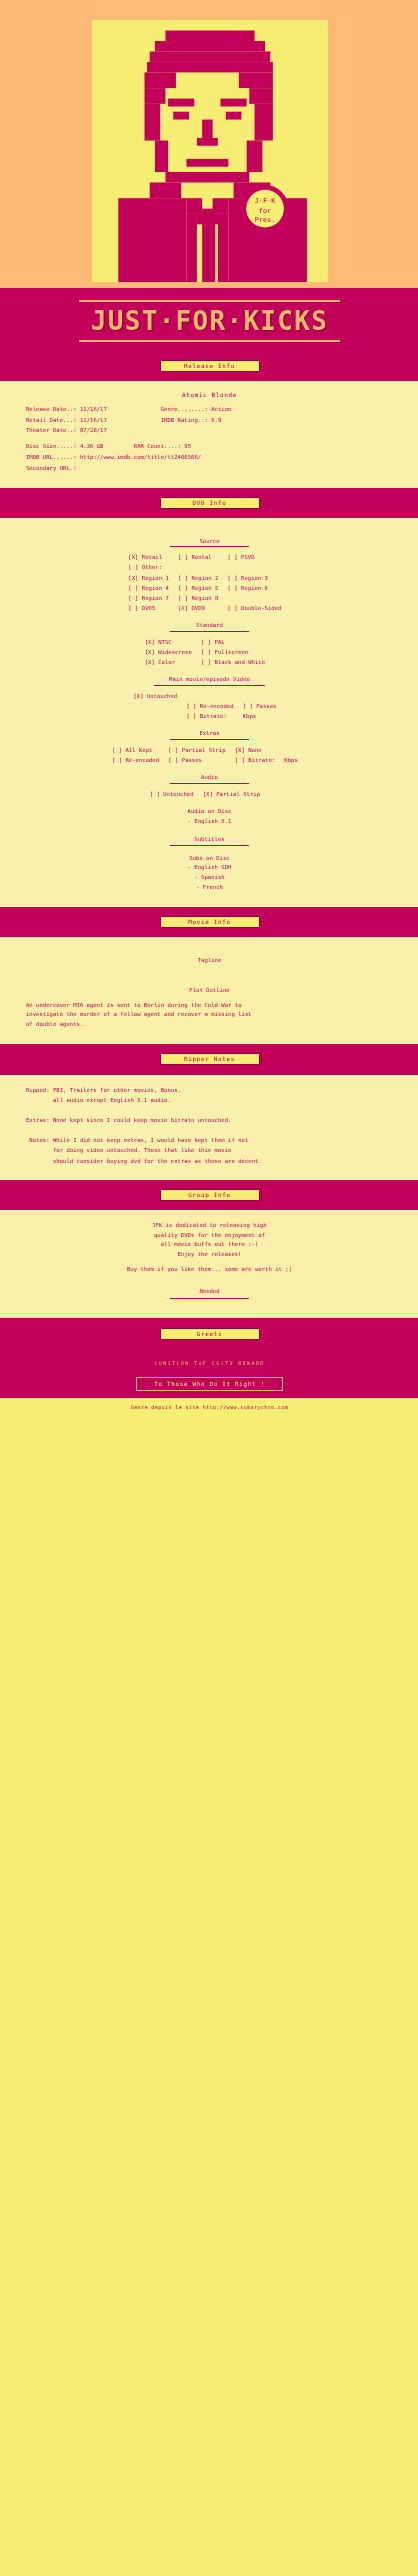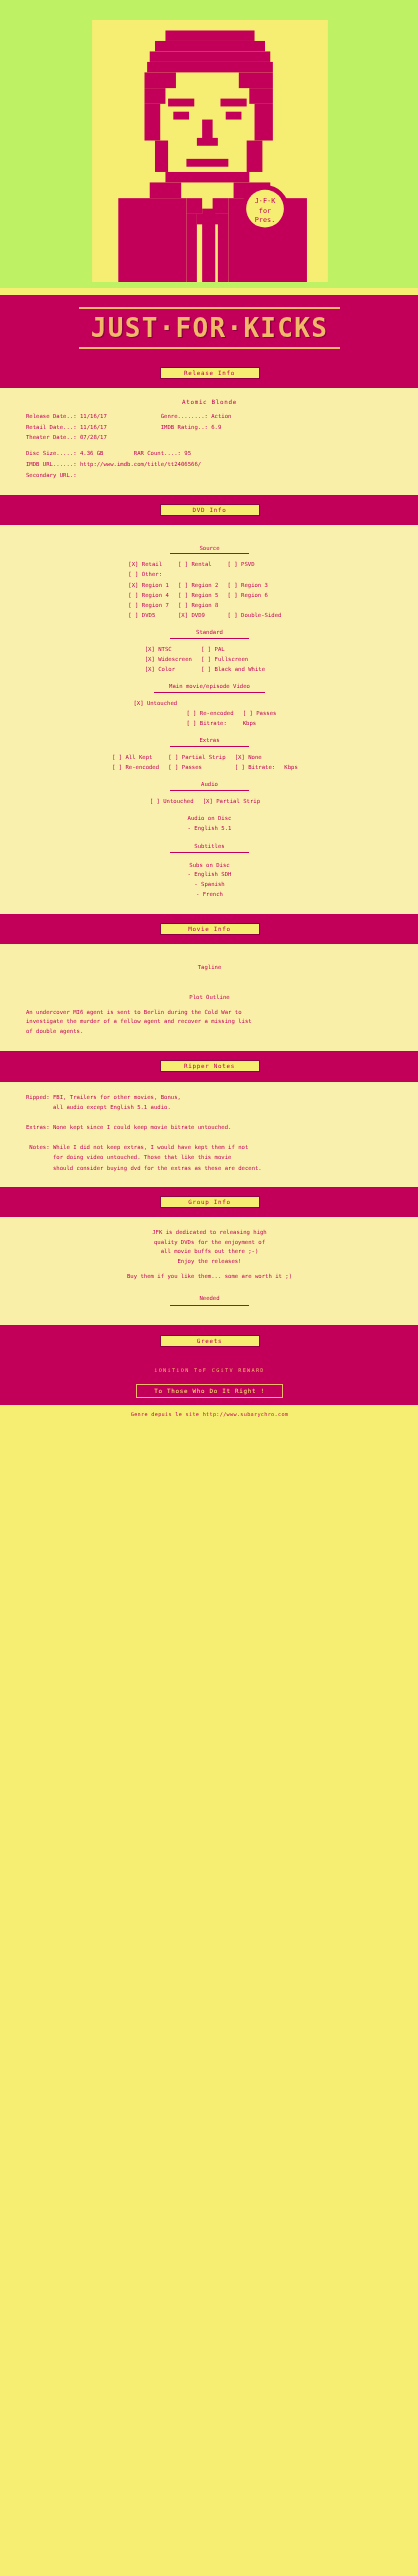--- a/index.html
+++ b/index.html
@@ -14,34 +14,34 @@
   }
   .page {
     width: 419px;
     position: relative;
     background: #f5ee72;
     overflow: hidden;
   }
 
   
   .art-zone {
-    background: #bef264;
+    background: #fdba74;
     padding: 19.6px 0 6.5px 0;
   }
   .pixel-portrait {
     display: block;
     margin: 0 auto;
     image-rendering: pixelated;
   }
 
   
   .title-banner {
     background: #c2005a;
     padding: 11.8px 0 9.2px 0;
-    margin-top: 7px;
+    margin-top: 0;
     text-align: center;
   }
   .title-inner {
     display: inline-block;
     border-top: 2px solid #f0b96a;
     border-bottom: 2px solid #f0b96a;
     padding: 3.9px 11.8px;
   }
   .title-text {
     font-family: "DejaVu Sans Mono", monospace;

